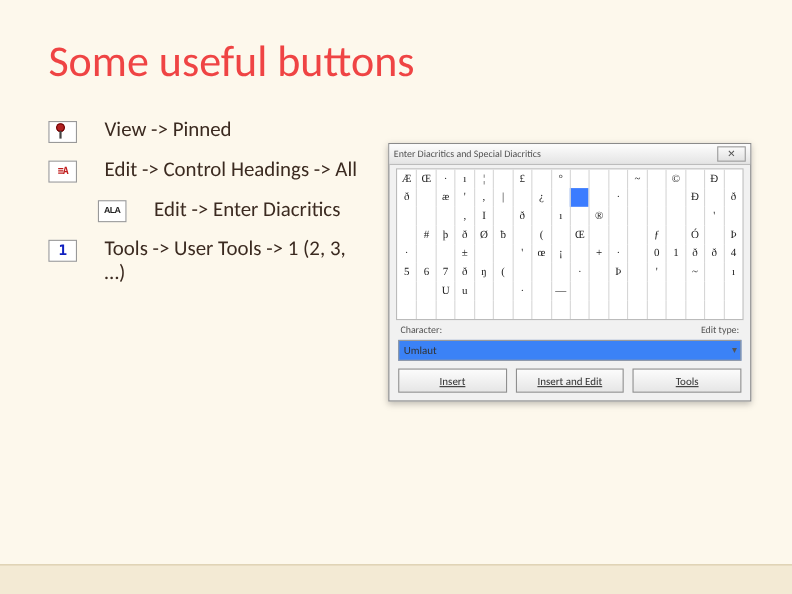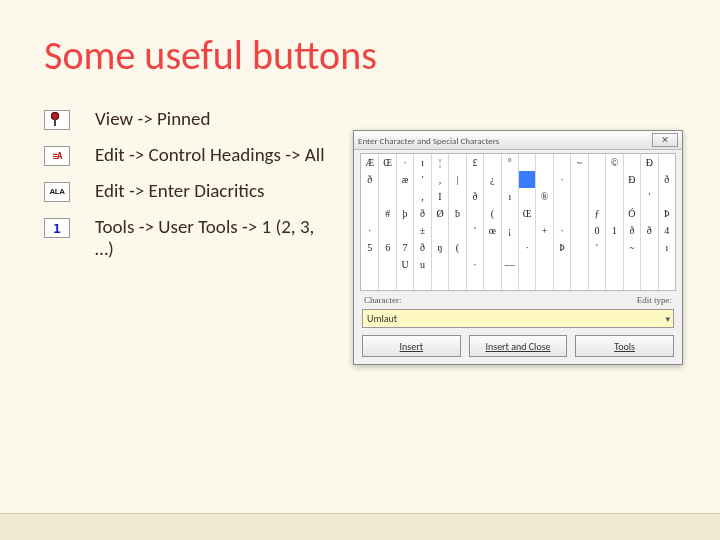--- a/index.html
+++ b/index.html
@@ -84,20 +84,21 @@
     font: bold 9px/1 monospace;
     color: #c01c1c;
     letter-spacing: -1px;
     background: #fff;
   }
   .ico-ala {
     font: bold 8px/1 sans-serif;
     color: #222;
     letter-spacing: -0.5px;
     background: #fff;
+    margin-left: 45px;
   }
   .ico-one {
     font: bold 13px/1 monospace;
     color: #1020c0;
     background: #fff;
   }
 
   
   .dialog {
     position: absolute;
@@ -160,35 +161,34 @@
     color: #fff;
   }
   .sec-labels {
     position: absolute;
     left: 10px; right: 10px;
     top: 164px;
     display: flex;
     justify-content: space-between;
     font-size: 9px;
     color: #555;
-    font-family: Liberation Serif, serif;
   }
   .dropdowns {
     position: absolute;
     left: 8px; right: 8px;
     top: 178px;
     display: flex;
     gap: 20px;
   }
   .dropdown {
     flex: 1;
     display: flex;
     align-items: center;
     border: 1px solid #9a9a9a;
-    background: #fef9c3;
+    background: #3b82f6;
     height: 17px;
     padding: 0 4px;
     font-size: 10px;
     position: relative;
   }
   .dropdown::after {
     content: "▾";
     position: absolute;
     right: 3px;
     font-size: 9px;
@@ -239,21 +239,21 @@
 
     <div class="bullet-row">
       <div class="bullet-icon ico-one">1</div>
       <div class="bullet-text">Tools -&gt; User Tools -&gt; 1 (2, 3, …)</div>
     </div>
 
   </div>
 
   <div class="dialog">
     <div class="dlg-titlebar">
-      <span class="t">Enter Character and Special Characters</span>
+      <span class="t">Enter Diacritics and Special Diacritics</span>
       <span class="dlg-x">✕</span>
     </div>
 
     <div class="char-grid" id="char-grid">
         <span>Æ</span>
         <span class="col-only">Œ</span>
         <span class="col-only">·</span>
         <span class="col-only">ı</span>
         <span class="col-only">¦</span>
         <span class="col-only"></span>
@@ -403,18 +403,18 @@
     </div>
 
     <div class="dropdowns">
       <div class="dropdown">
         <span>Umlaut</span>
       </div>
     </div>
 
     <div class="btn-row">
       <div class="btn">Insert</div>
-      <div class="btn">Insert and Close</div>
+      <div class="btn">Insert and Edit</div>
       <div class="btn">Tools</div>
     </div>
   </div>
 
 </div>
 
 </body></html>

